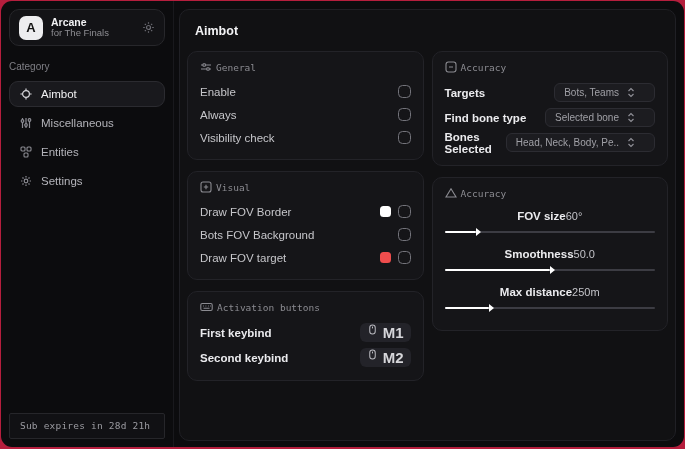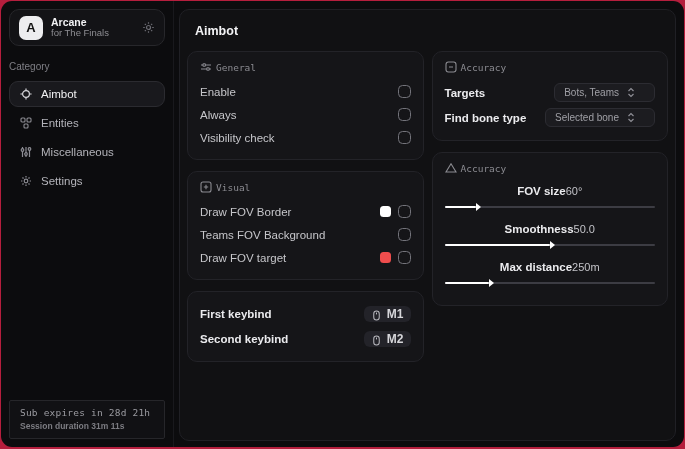--- a/index.html
+++ b/index.html
@@ -103,25 +103,25 @@
   .row-label.strong { color:#ebebee; font-weight:bold; font-size:11.5px; }
   .right-group { display:flex; align-items:center; gap:7px; }
   .checkbox {
     width:13px; height:13px;
     border:1.5px solid #73737a;
     border-radius:4.5px;
     background:transparent;
   }
   .swatch { width:11px; height:11px; border-radius:3.5px; }
   .keybtn {
-    display:flex; align-items:flex-end; gap:5px;
+    display:flex; align-items:flex-start; gap:5px;
     background:#232329;
     border-radius:6px;
     padding:1px 7px;
-    color:#d6d6da; font-size:12px; font-weight:bold;
+    color:#d6d6da; font-size:15px; font-weight:bold;
   }
   .keybtn .kicon { color:#b9b9bf; display:flex; }
   .dropdown {
     display:flex; align-items:center; gap:7px;
     background:#1c1c20;
     border:1px solid #2c2c32;
     border-radius:6px;
     padding:3px 18px 3px 9px;
     color:#a0a0a6; font-size:10px;
     max-width:160px; white-space:nowrap;
@@ -174,56 +174,55 @@
 
     <div class="nav">
       <div class="nav-item active">
         <span class="nicon">
           <svg width="12" height="12" viewBox="0 0 12 12" fill="none" stroke="currentColor" stroke-width="1.2">
             <circle cx="6" cy="6" r="3.4"></circle>
             <path d="M6 0.4v2M6 9.6v2M0.4 6h2M9.6 6h2"></path>
           </svg>
         </span>
         <span>Aimbot</span>
-      </div>
-      <div class="nav-item">
-        <span class="nicon">
-          <svg width="12" height="12" viewBox="0 0 12 12" fill="none" stroke="currentColor" stroke-width="1.1">
-            <rect x="1" y="1" width="4" height="4" rx="1"></rect>
-            <rect x="7" y="1" width="4" height="4" rx="1"></rect>
-            <rect x="4" y="7" width="4" height="4" rx="1"></rect>
-          </svg>
-        </span>
-        <span>Entities</span>
       </div>
       <div class="nav-item">
         <span class="nicon">
           <svg width="12" height="12" viewBox="0 0 12 12" fill="none" stroke="currentColor" stroke-width="1.2">
             <path d="M2.5 1v10M6 1v10M9.5 1v10"></path>
             <circle cx="2.5" cy="4" r="1.3" fill="#0c0c0e"></circle>
             <circle cx="6" cy="8" r="1.3" fill="#0c0c0e"></circle>
             <circle cx="9.5" cy="3" r="1.3" fill="#0c0c0e"></circle>
           </svg>
         </span>
         <span>Miscellaneous</span>
       </div>
       <div class="nav-item">
         <span class="nicon">
+          <svg width="12" height="12" viewBox="0 0 12 12" fill="none" stroke="currentColor" stroke-width="1.1">
+            <rect x="1" y="1" width="4" height="4" rx="1"></rect>
+            <rect x="7" y="1" width="4" height="4" rx="1"></rect>
+            <rect x="4" y="7" width="4" height="4" rx="1"></rect>
+          </svg>
+        </span>
+        <span>Entities</span>
+      </div>
+      <div class="nav-item">
+        <span class="nicon">
           <svg width="12" height="12" viewBox="0 0 12 12" fill="none" stroke="currentColor" stroke-width="1.2">
             <circle cx="6" cy="6" r="1.8"></circle>
             <path d="M6 1v1.4M6 9.6V11M1 6h1.4M9.6 6H11M2.5 2.5l1 1M8.5 8.5l1 1M9.5 2.5l-1 1M3.5 8.5l-1 1"></path>
           </svg>
         </span>
         <span>Settings</span>
       </div>
     </div>
 
     <div class="sidebar-footer">
       <div class="sf-line1">Sub expires in 28d 21h</div>
-      <div class="sf-line2">Session duration 31m 11s</div>
     </div>
   </div>
 
   <div class="main-area">
     <div class="main-panel">
       <div class="page-title">Aimbot</div>
 
       <div class="columns">
 
         <div class="col">
@@ -264,33 +263,42 @@
               <span>Visual</span>
             </div>
             <div class="row">
               <span class="row-label">Draw FOV Border</span>
               <span class="right-group">
                 <span class="swatch" style="background: rgb(255, 255, 255);"></span>
                 <span class="checkbox"></span>
               </span>
             </div>
             <div class="row">
-              <span class="row-label">Teams FOV Background</span>
+              <span class="row-label">Bots FOV Background</span>
               <span class="checkbox"></span>
             </div>
             <div class="row">
               <span class="row-label">Draw FOV target</span>
               <span class="right-group">
                 <span class="swatch" style="background: rgb(239, 77, 77);"></span>
                 <span class="checkbox"></span>
               </span>
             </div>
           </div>
 
           <div class="card">
+            <div class="card-header">
+              <span>
+                <svg width="13" height="12" viewBox="0 0 13 12" fill="none" stroke="currentColor" stroke-width="1.1">
+                  <rect x="0.8" y="2.5" width="11.4" height="7" rx="1.4"></rect>
+                  <path d="M3 5h0.8M5.5 5h0.8M8 5h0.8M10 5h0.8M3.5 7.3h6"></path>
+                </svg>
+              </span>
+              <span>Activation buttons</span>
+            </div>
             <div class="row row-lg">
               <span class="row-label strong">First keybind</span>
               <span class="keybtn">
                 <span class="kicon">
                   <svg width="11" height="11" viewBox="0 0 12 12" fill="none" stroke="currentColor" stroke-width="1.1">
                     <rect x="3" y="1" width="6" height="10" rx="3"></rect>
                     <path d="M6 2.8v2"></path>
                   </svg>
                 </span>
                 <span>M1</span>
@@ -338,20 +346,31 @@
               <span class="row-label strong">Find bone type</span>
               <span class="dropdown">
                 <span>Selected bone</span>
                 <span class="dicon">
                   <svg width="10" height="11" viewBox="0 0 10 11" fill="none" stroke="currentColor" stroke-width="1.2">
                     <path d="M2.5 4L5 1.5L7.5 4M2.5 7L5 9.5L7.5 7"></path>
                   </svg>
                 </span>
               </span>
             </div>
+            <div class="row row-lg">
+              <span class="row-label strong">Bones Selected</span>
+              <span class="dropdown">
+                <span>Head, Neck, Body, Pe..</span>
+                <span class="dicon">
+                  <svg width="10" height="11" viewBox="0 0 10 11" fill="none" stroke="currentColor" stroke-width="1.2">
+                    <path d="M2.5 4L5 1.5L7.5 4M2.5 7L5 9.5L7.5 7"></path>
+                  </svg>
+                </span>
+              </span>
+            </div>
           </div>
 
           <div class="card">
             <div class="card-header">
               <span>
                 <svg width="12" height="12" viewBox="0 0 12 12" fill="none" stroke="currentColor" stroke-width="1.1">
                   <path d="M6 1.8L11 10H1L6 1.8Z"></path>
                 </svg>
               </span>
               <span>Accuracy</span>

